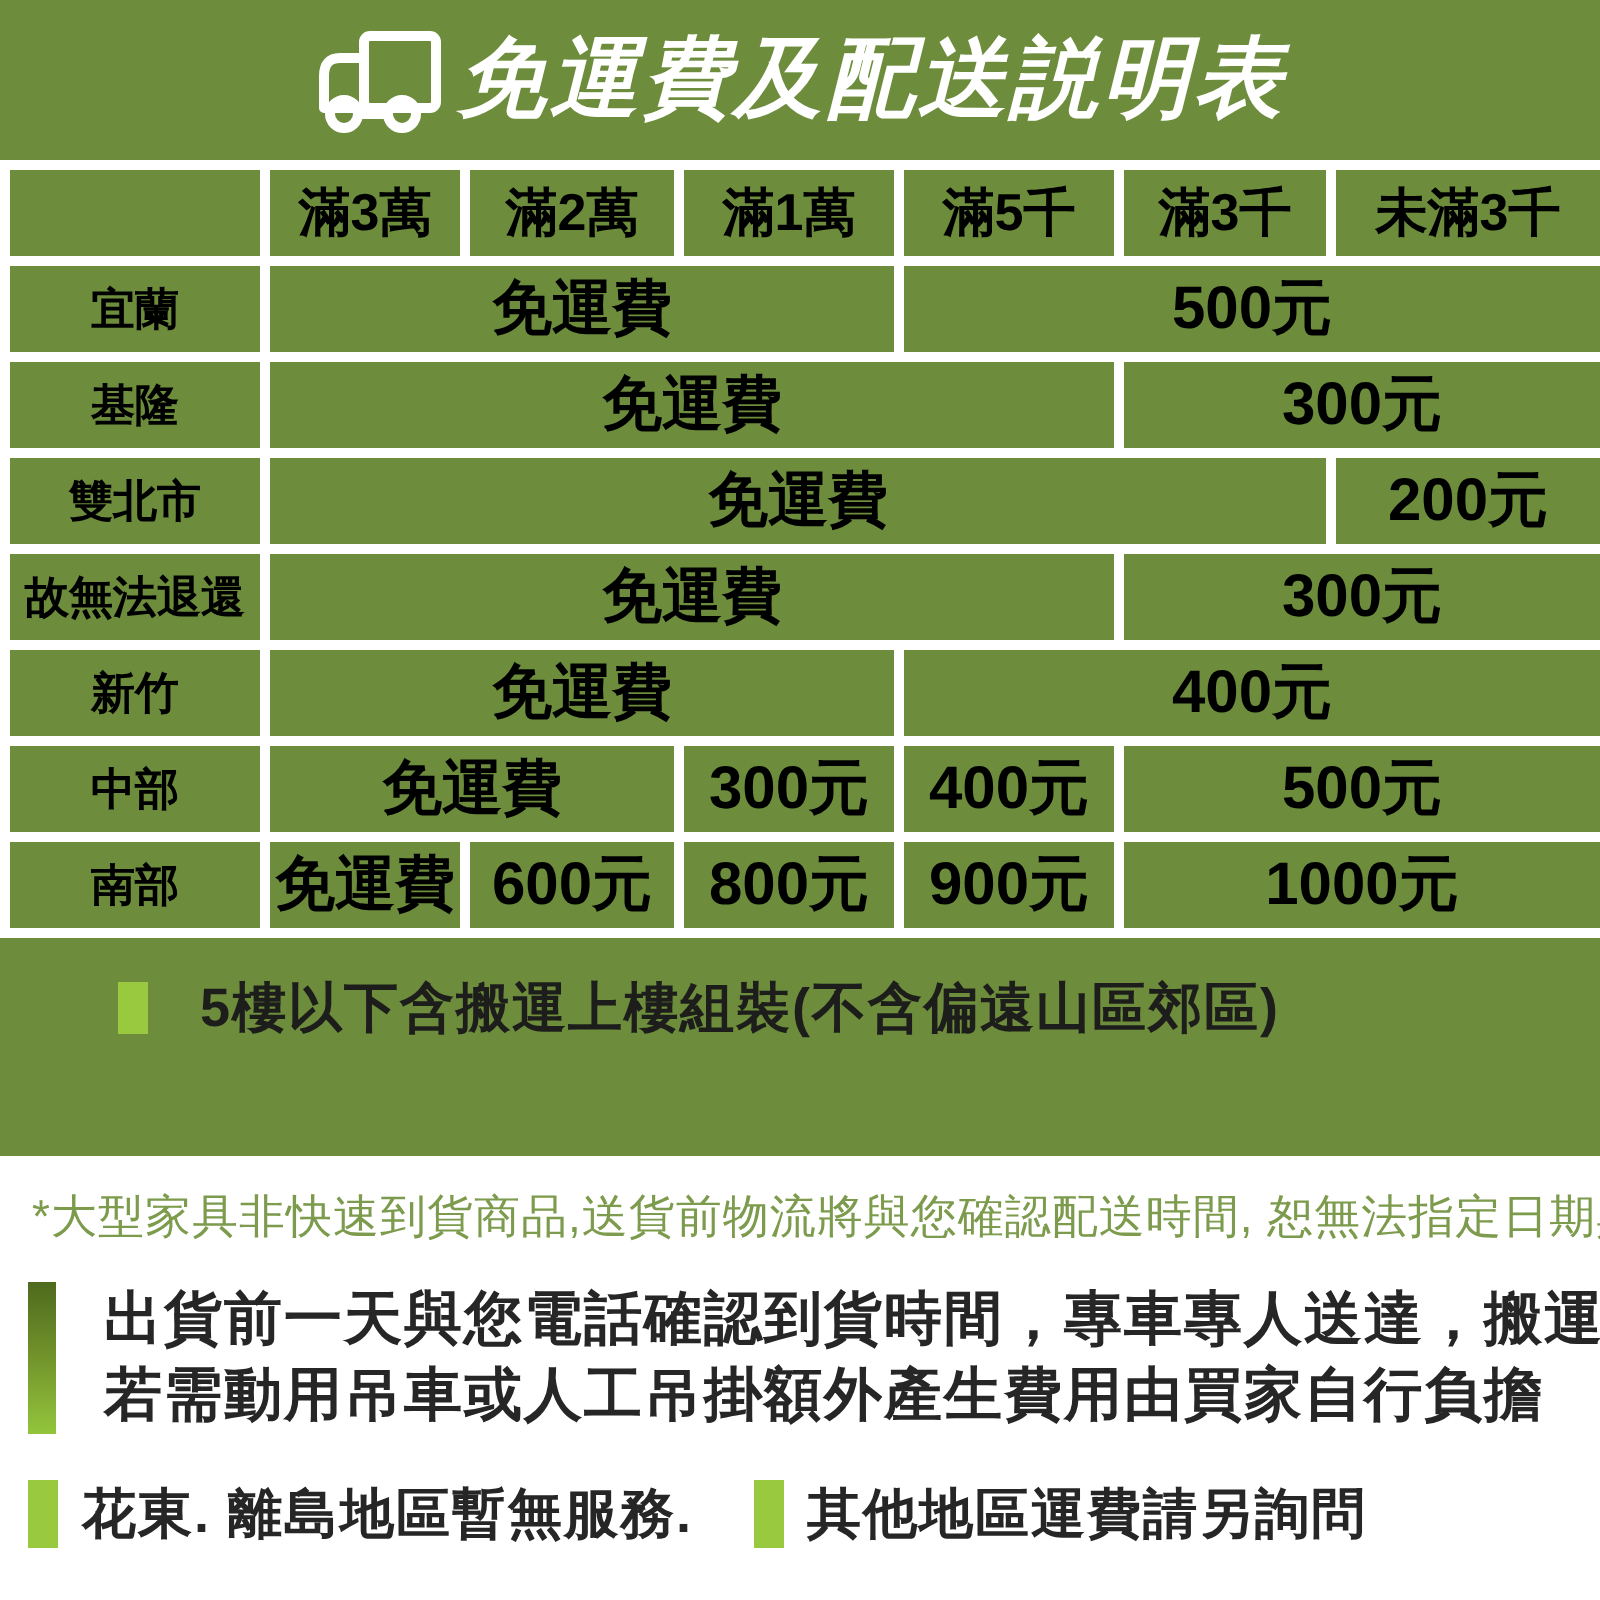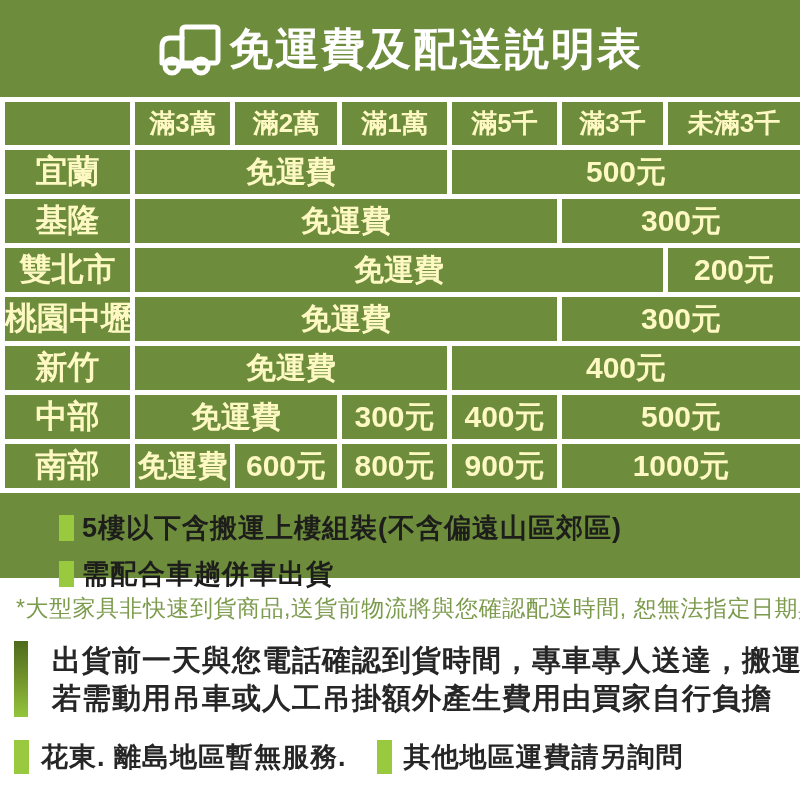--- a/index.html
+++ b/index.html
@@ -11,59 +11,60 @@
   }
   .page { width: 800px; height: 800px; position: relative; }
 
   
   .green-block {
     background: #6d8d3c;
     width: 800px; height: 578px;
     box-sizing: border-box;
   }
   .title-bar {
-    height: 97px;
+    height: 80px;
     display: flex; align-items: center; justify-content: center;
     gap: 6px;
+    font-style: italic;
   }
   .truck { width: 66px; height: 54px; display: inline-flex; margin-top: 2px; }
   .title {
     margin: 0;
     color: #ffffff;
     font-size: 44px;
     font-weight: bold;
     letter-spacing: 2px;
     line-height: 1;
   }
 
   
   table.fees {
     width: 800px;
     border-collapse: collapse;
     table-layout: fixed;
   }
   table.fees td {
     border: 5px solid #ffffff;
     background: #6d8d3c;
-    color: #fef9c3;
+    color: #000000;
     text-align: center;
     vertical-align: middle;
     height: 43px;
     padding: 0;
     overflow: hidden;
     white-space: nowrap;
   }
   td.hcell { font-size: 26px; font-weight: bold; }
-  td.label { font-size: 32px; font-weight: bold; font-family: Liberation Serif, serif; }
+  td.label { font-size: 22px; font-weight: bold; font-family: Liberation Serif, serif; }
   td.value { font-size: 30px; font-weight: bold; }
 
   
   .gnotes { padding: 15px 0 0 14px; }
   .gnote {
-    display: flex; align-items: center; gap: 8px;
+    display: flex; align-items: center; gap: 26px;
     height: 40px; margin-bottom: 6px; padding-left: 45px;
   }
   .sq {
     width: 15px; height: 26px;
     background: #99c93f;
     flex: 0 0 auto;
   }
   .gnote-text {
     color: #1d1d1b;
     font-size: 27px;
@@ -169,21 +170,21 @@
           <td class="label">基隆</td>
           <td class="value" colspan="4">免運費</td>
           <td class="value" colspan="2">300元</td>
         </tr>
         <tr>
           <td class="label">雙北市</td>
           <td class="value" colspan="5">免運費</td>
           <td class="value">200元</td>
         </tr>
         <tr>
-          <td class="label">桃園中壢</td>
+          <td class="label">故無法退還</td>
           <td class="value" colspan="4">免運費</td>
           <td class="value" colspan="2">300元</td>
         </tr>
         <tr>
           <td class="label">新竹</td>
           <td class="value" colspan="3">免運費</td>
           <td class="value" colspan="3">400元</td>
         </tr>
         <tr>
           <td class="label">中部</td>
@@ -201,24 +202,20 @@
           <td class="value" colspan="2">1000元</td>
         </tr>
       </tbody>
     </table>
 
     <div class="gnotes">
       <div class="gnote">
         <span class="sq"></span>
         <span class="gnote-text">5樓以下含搬運上樓組裝(不含偏遠山區郊區)</span>
       </div>
-      <div class="gnote">
-        <span class="sq"></span>
-        <span class="gnote-text">需配合車趟併車出貨</span>
-      </div>
     </div>
 
   </div>
 
   <div class="footnotes">
     <div class="footnote">*大型家具非快速到貨商品,送貨前物流將與您確認配送時間, 恕無法指定日期與時段</div>
   </div>
 
   <div class="bignote">
     <span class="bar"></span>

